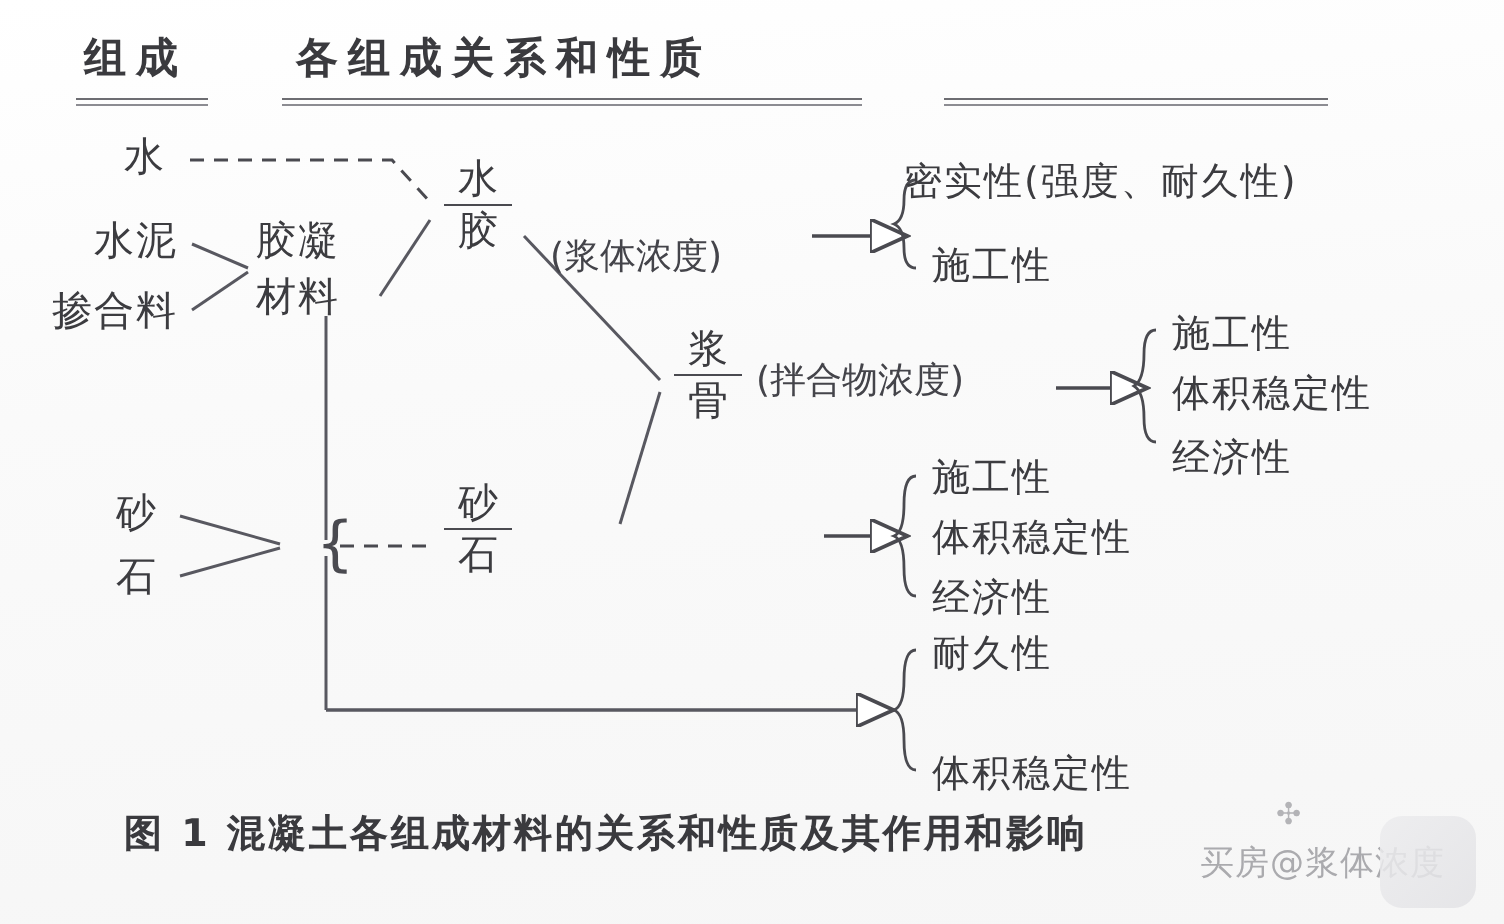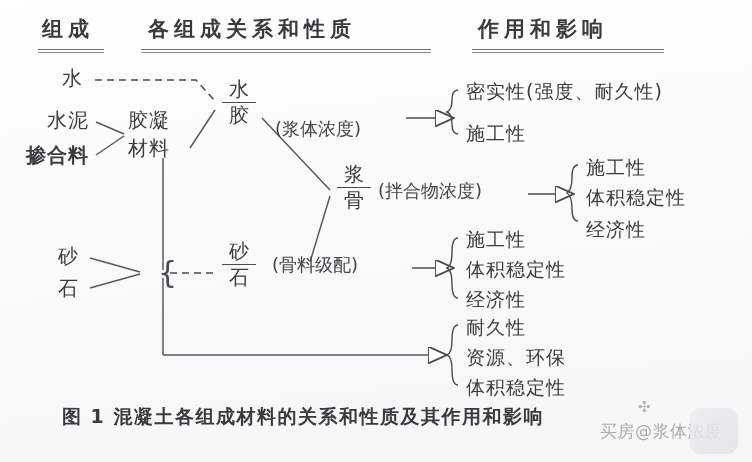--- a/index.html
+++ b/index.html
@@ -119,21 +119,20 @@
 
 <div id="page">
   <div class="scan-tint"></div>
 
   <div class="txt hdr" style="left:42px; top:18px;">组成</div>
   <div class="hdr-rule" style="left:38px; top:49px; width:66px;"></div>
 
   <div class="txt hdr" style="left:148px; top:18px;">各组成关系和性质</div>
   <div class="hdr-rule" style="left:141px; top:49px; width:290px;"></div>
 
-  <div class="txt hdr" style="left:478px; top:18px;">作用和影响</div>
   <div class="hdr-rule" style="left:472px; top:49px; width:192px;"></div>
 
   <svg class="wires" viewBox="0 0 752 462">
     <defs>
       <marker id="hollowArrow" markerWidth="12" markerHeight="10" refX="10" refY="5" orient="auto">
         <path d="M0,0 L11,5 L0,10 z" fill="#ffffff" stroke="#4a4a50" stroke-width="1.1"></path>
       </marker>
     </defs>
 
     <path d="M95,80 L196,80 L215,101" fill="none" stroke="#4a4a50" stroke-width="1.5" stroke-dasharray="7,5"></path>
@@ -164,21 +163,21 @@
     <path d="M412,268 L452,268" fill="none" stroke="#4a4a50" stroke-width="1.7" marker-end="url(#hollowArrow)"></path>
 
     <path d="M458,90 Q452,90 452,100 Q452,110 447,112 Q452,114 452,124 Q452,134 458,134" fill="none" stroke="#4a4a50" stroke-width="1.4"></path>
     <path d="M578,165 Q572,165 572,177 Q572,190 567,193 Q572,196 572,209 Q572,221 578,221" fill="none" stroke="#4a4a50" stroke-width="1.4"></path>
     <path d="M458,238 Q452,238 452,252 Q452,266 447,268 Q452,270 452,284 Q452,298 458,298" fill="none" stroke="#4a4a50" stroke-width="1.4"></path>
     <path d="M458,325 Q452,325 452,340 Q452,353 447,355 Q452,357 452,370 Q452,385 458,385" fill="none" stroke="#4a4a50" stroke-width="1.4"></path>
   </svg>
 
   <div class="txt node" style="left:62px; top:68px;">水</div>
   <div class="txt node" style="left:47px; top:110px;">水泥</div>
-  <div class="txt node" style="left:26px; top:145px;font-weight:bold;">掺合料</div>
+  <div class="txt node" style="left:26px; top:145px;">掺合料</div>
   <div class="txt node" style="left:58px; top:246px;">砂</div>
   <div class="txt node" style="left:58px; top:278px;">石</div>
 
   <div class="txt node" style="left:128px; top:110px;">胶凝</div>
   <div class="txt node" style="left:128px; top:138px;">材料</div>
 
   <div class="brace" style="left:158px; top:258px; font-size:30px;">{</div>
 
   <div class="frac" style="left:222px; top:78px; width:34px;">
     <div>水</div>
@@ -192,35 +191,33 @@
     <div class="bar"></div>
     <div>骨</div>
   </div>
   <div class="txt paren" style="left:378px; top:182px;text-align:right;">(拌合物浓度)</div>
 
   <div class="frac" style="left:222px; top:240px; width:34px;">
     <div>砂</div>
     <div class="bar"></div>
     <div>石</div>
   </div>
-  <div class="txt paren" style="left:272px; top:256px;">(骨料级配)</div>
-
-  <div class="txt outcome" style="left:466px; top:82px;text-align:right;">密实性(强度、耐久性)</div>
+
+  <div class="txt outcome" style="left:452px; top:82px;text-align:right;">密实性(强度、耐久性)</div>
   <div class="txt outcome" style="left:466px; top:124px;">施工性</div>
 
   <div class="txt outcome" style="left:586px; top:158px;">施工性</div>
   <div class="txt outcome" style="left:586px; top:188px;">体积稳定性</div>
   <div class="txt outcome" style="left:586px; top:220px;">经济性</div>
 
   <div class="txt outcome" style="left:466px; top:230px;">施工性</div>
   <div class="txt outcome" style="left:466px; top:260px;">体积稳定性</div>
   <div class="txt outcome" style="left:466px; top:290px;">经济性</div>
 
   <div class="txt outcome" style="left:466px; top:318px;">耐久性</div>
-  <div class="txt outcome" style="left:466px; top:348px;">资源、环保</div>
   <div class="txt outcome" style="left:466px; top:378px;">体积稳定性</div>
 
   <div class="caption" style="left:62px; top:404px;font-weight:bold;">图 1  混凝土各组成材料的关系和性质及其作用和影响</div>
 
   <div class="wm-splat" style="left:638px; top:398px;">✣</div>
   <div class="watermark" style="left:600px; top:420px;">买房@浆体浓度</div>
   <div class="wm-badge" style="left:690px; top:408px;"></div>
 </div>
 
 </body></html>

